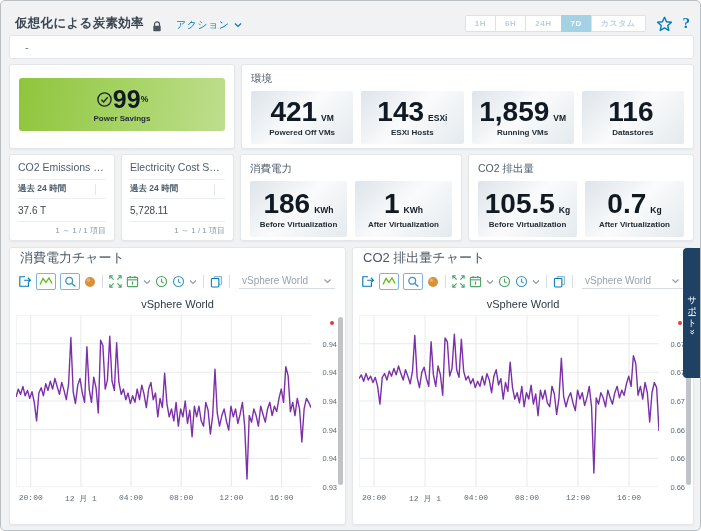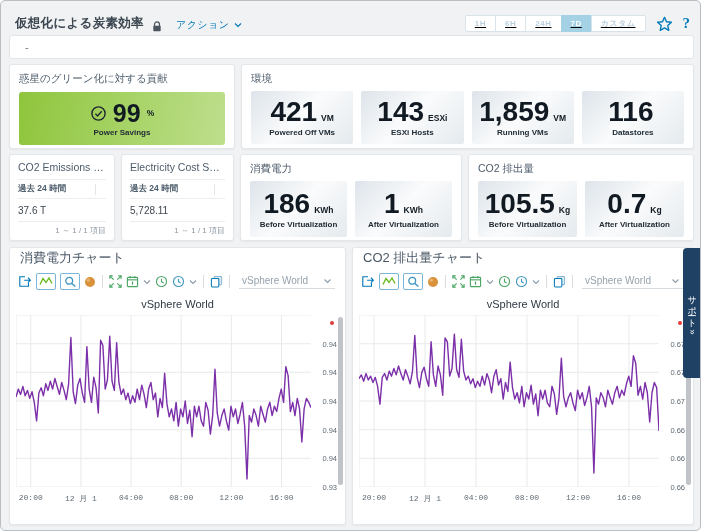--- a/index.html
+++ b/index.html
@@ -9,21 +9,21 @@
           border:1px solid #b9bec3; border-radius:5px; overflow:hidden; }
 
   
   .hdr { position:absolute; top:7px; left:14px; right:10px; height:24px;
          display:flex; align-items:flex-end; }
   .hdr-title { font-size:12.5px; font-weight:bold; color:#3c4650; letter-spacing:.3px; }
   .lock { margin-left:8px; display:flex; align-items:center; }
   .actions { margin-left:14px; display:flex; align-items:center; gap:4px;
              color:#0079b8; font-size:10px; font-weight:500; letter-spacing:.5px; cursor:pointer; }
   .hdr-right { margin-left:auto; display:flex; align-items:center; gap:10px; }
-  .tr-group { display:flex;text-decoration:underline; }
+  .tr-group { display:flex; }
   .tr-btn { height:17px; padding:0 9px; display:flex; align-items:center; justify-content:center;
             background:#fff; border:1px solid #d9e3ea; color:#bccfdd;
             font-size:8px; font-weight:bold; letter-spacing:.5px; margin-left:-1px; cursor:pointer; }
   .tr-btn:first-child { border-radius:2px 0 0 2px; margin-left:0; }
   .tr-btn:last-child { border-radius:0 2px 2px 0; }
   .tr-btn.active { background:#a5d1e4; border-color:#a5d1e4; color:#fff; }
   .help-q { color:#0079b8; font-size:15px; font-weight:bold; font-family:"Liberation Serif",serif; cursor:pointer; }
 
   
   .filter-bar { position:absolute; top:34px; left:8px; width:685px; height:24px;
@@ -34,21 +34,21 @@
   
   .card { position:absolute; background:#fff; border:1px solid #e4e7ea; border-radius:3px;
           box-shadow:0 1px 2px rgba(0,0,0,.05); padding:7px 9px; }
   .card-title { font-size:10.5px; color:#4d5c6b; white-space:nowrap; overflow:hidden; text-overflow:ellipsis; }
 
   
   .card-green { top:63px; left:8px; width:226px; height:85px; }
   .green-box { margin-top:6px; height:53px; border-radius:3px;
                background:linear-gradient(100deg,#8fc53c 0%,#a8d468 55%,#bede8d 100%);
                display:flex; flex-direction:column; align-items:center; justify-content:center; }
-  .green-val-row { display:flex; align-items:center; gap:6px; }
+  .green-val-row { display:flex; align-items:center; gap:0; }
   .big-num { font-size:25px; font-weight:bold; color:#111a22; line-height:1; }
   .unit { font-size:8.5px; font-weight:bold; color:#111a22; }
   .stat-label { font-size:8px; font-weight:bold; color:#222d36; margin-top:2px; }
 
   .card-env { top:63px; left:240px; width:453px; height:85px; }
   .tiles { display:flex; gap:8px; margin-top:5px; }
   .tile { flex:1; height:53px; border-radius:2px;
           background:linear-gradient(135deg,#dde4ea 0%,#fafbfc 48%,#e4eaee 100%);
           display:flex; flex-direction:column; align-items:center; justify-content:center; }
   .tile-num-row { display:flex; align-items:baseline; gap:4px; }
@@ -144,21 +144,20 @@
       </span>
       <span class="help-q">?</span>
     </span>
   </div>
 
   <div class="filter-bar">
     <span>-</span>
   </div>
 
   <div class="card card-green">
-    <div class="card-title">惑星のグリーン化に対する貢献</div>
     <div class="green-box">
       <div class="green-val-row">
         <span>
           <svg width="17" height="17" viewBox="0 0 17 17">
               <circle cx="8.5" cy="8.5" r="6.6" fill="none" stroke="#1d2730" stroke-width="1.4"></circle>
               <polyline points="5.4,8.7 7.6,10.9 11.7,6.3" fill="none" stroke="#1d2730" stroke-width="1.4"></polyline>
             </svg>
         </span>
         <span class="big-num">99</span>
         <span class="unit">%</span>

